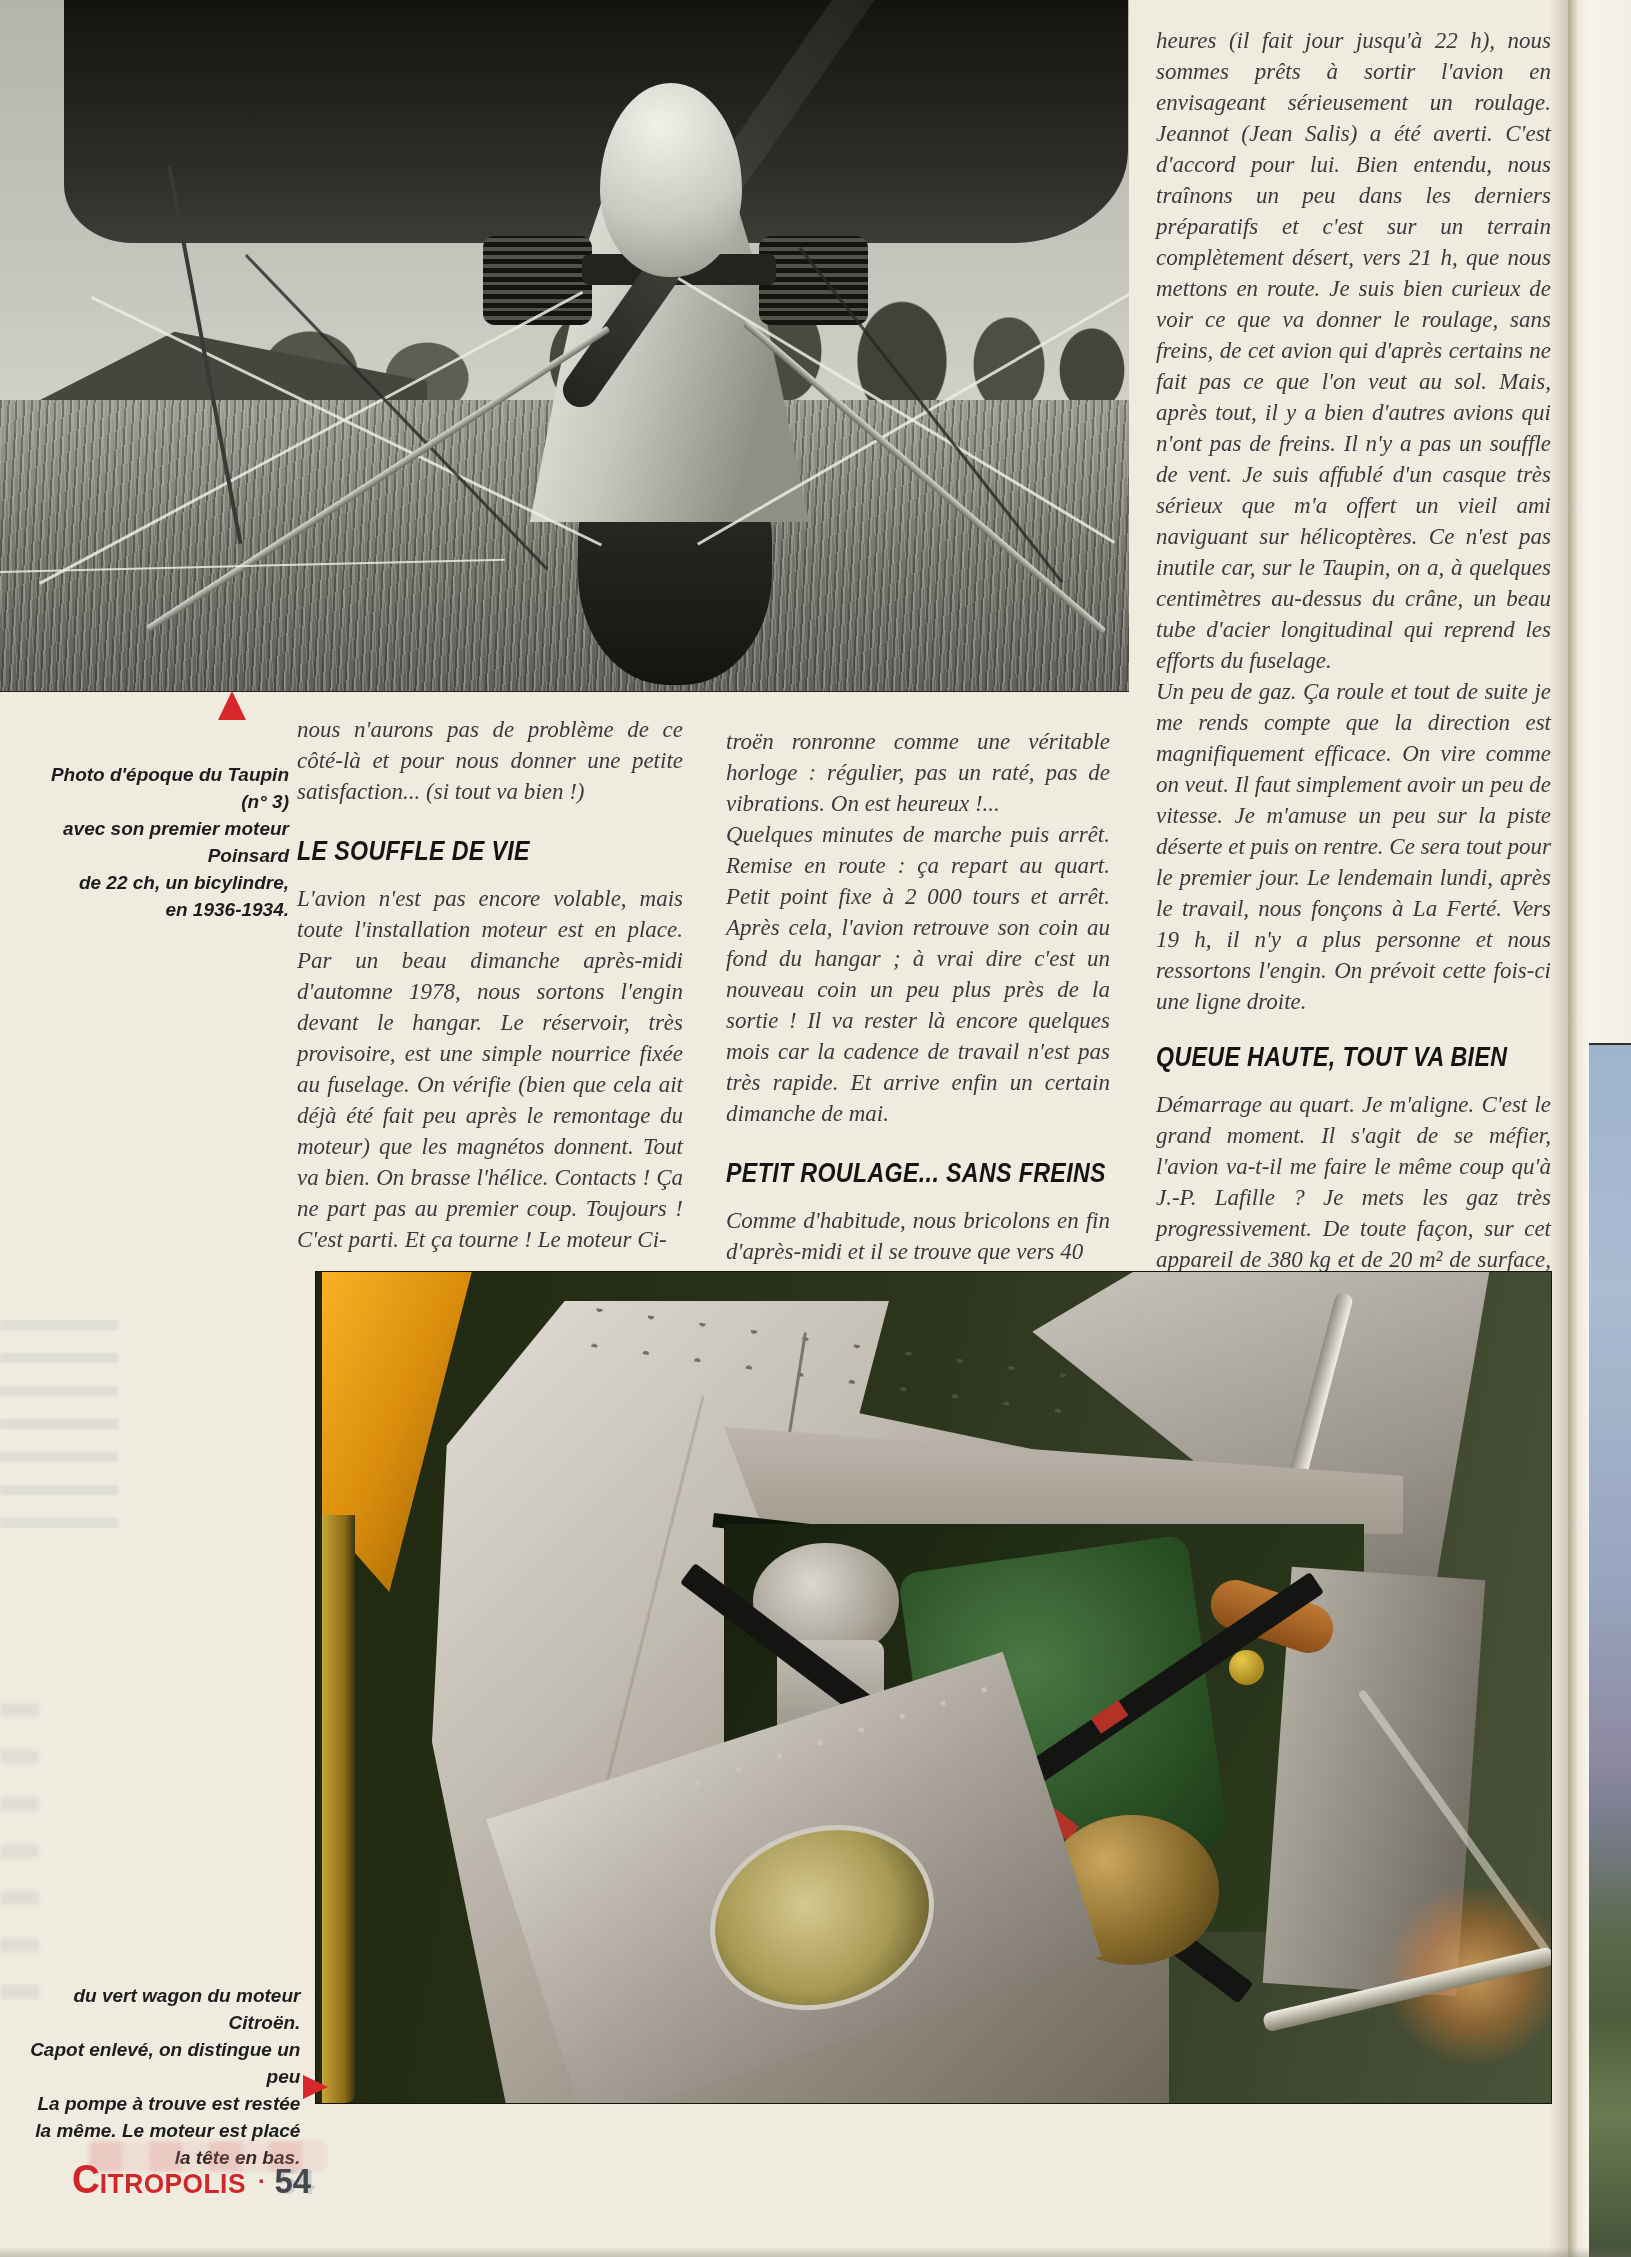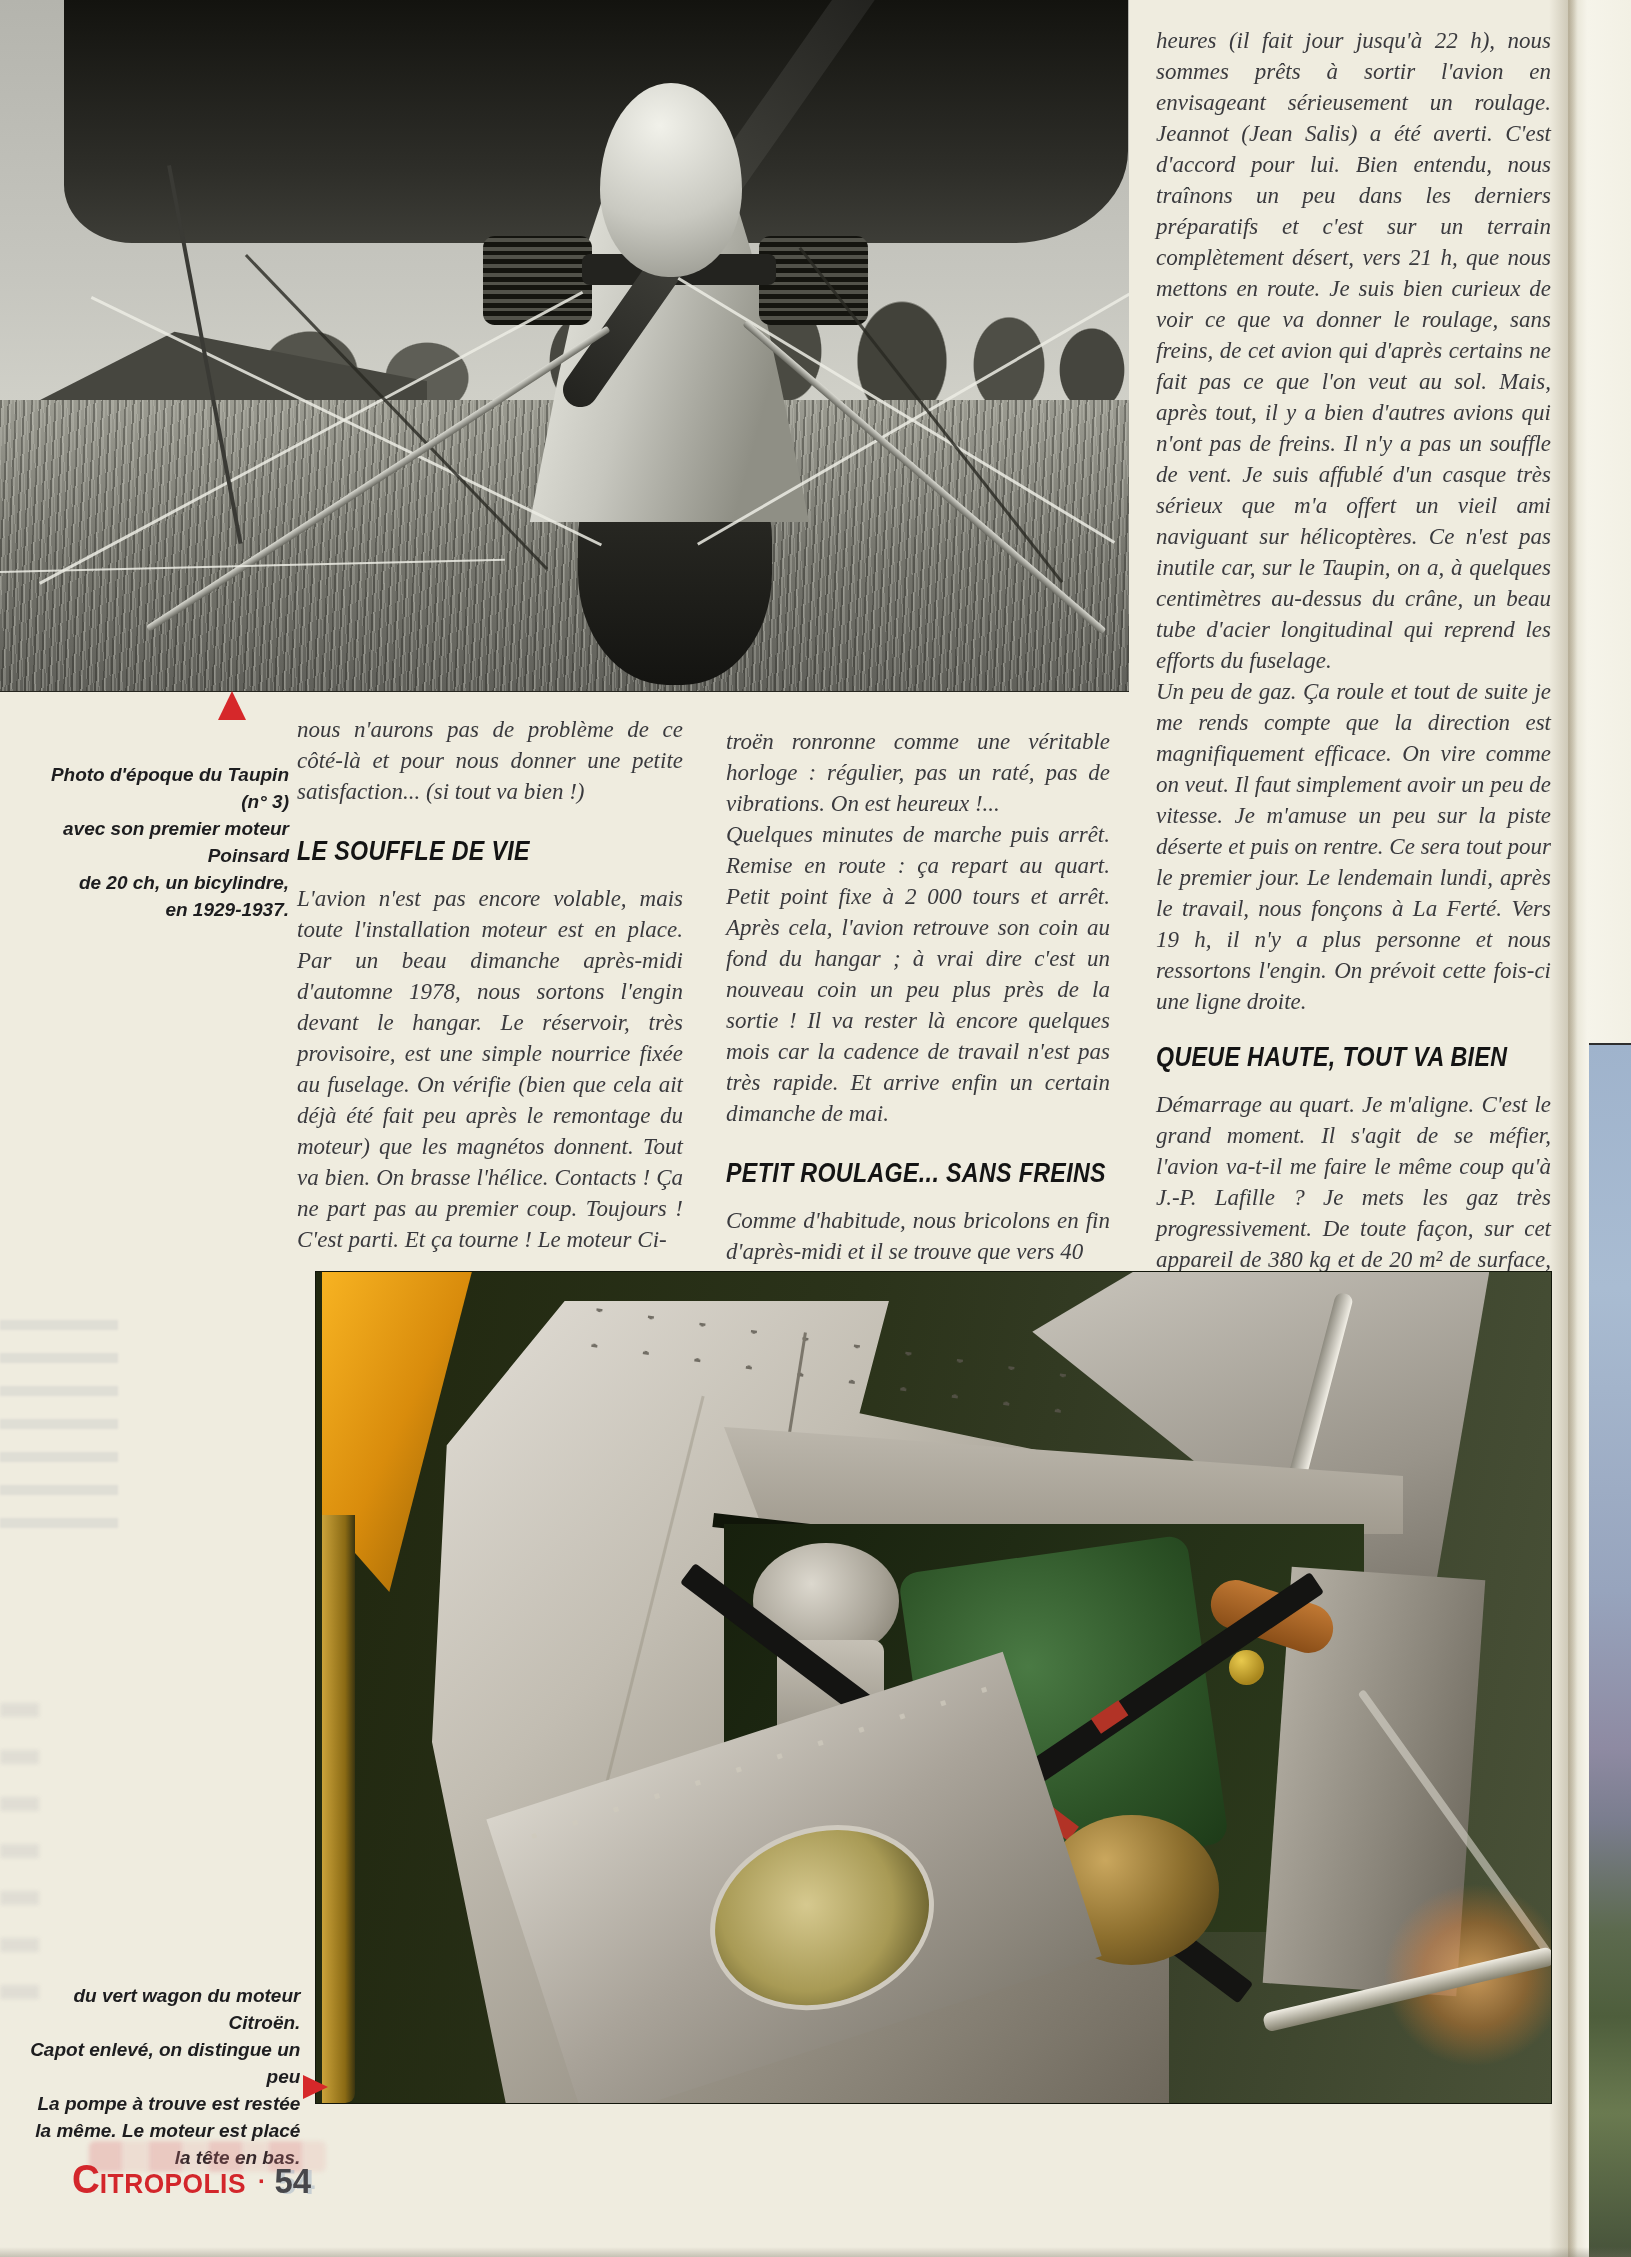--- a/index.html
+++ b/index.html
@@ -194,22 +194,22 @@
     <div class="wire dark w7"></div>
     <div class="wire strut w8"></div>
     <div class="wire w9"></div>
     <div class="wire w10"></div>
   </div>
 
   <div class="tri-up" style="left:218px;top:691px;"></div>
   <div class="caption" style="left:35px;top:724px;width:254px;margin-top:37px;">
     <span>Photo d'époque du Taupin (n° 3)</span>
     <span>avec son premier moteur Poinsard</span>
-    <span>de 20 ch, un bicylindre,</span>
-    <span>en 1929-1937.</span>
+    <span>de 22 ch, un bicylindre,</span>
+    <span>en 1936-1934.</span>
   </div>
 
   <div class="bodycol" style="left:297px;top:714px;width:386px;">
     <p>nous n'aurons pas de problème de ce côté-là et pour nous donner une petite satisfaction... (si tout va bien !)</p>
     <div class="heading">LE SOUFFLE DE VIE</div>
     <p>L'avion n'est pas encore volable, mais toute l'installation moteur est en place. Par un beau dimanche après-midi d'automne 1978, nous sortons l'engin devant le hangar. Le réservoir, très provisoire, est une simple nourrice fixée au fuselage. On vérifie (bien que cela ait déjà été fait peu après le remontage du moteur) que les magnétos donnent. Tout va bien. On brasse l'hélice. Contacts ! Ça ne part pas au premier coup. Toujours ! C'est parti. Et ça tourne ! Le moteur Ci-</p>
   </div>
 
   <div class="bodycol" style="left:726px;top:726px;width:384px;">
     <p>troën ronronne comme une véritable horloge : régulier, pas un raté, pas de vibrations. On est heureux !...</p>

